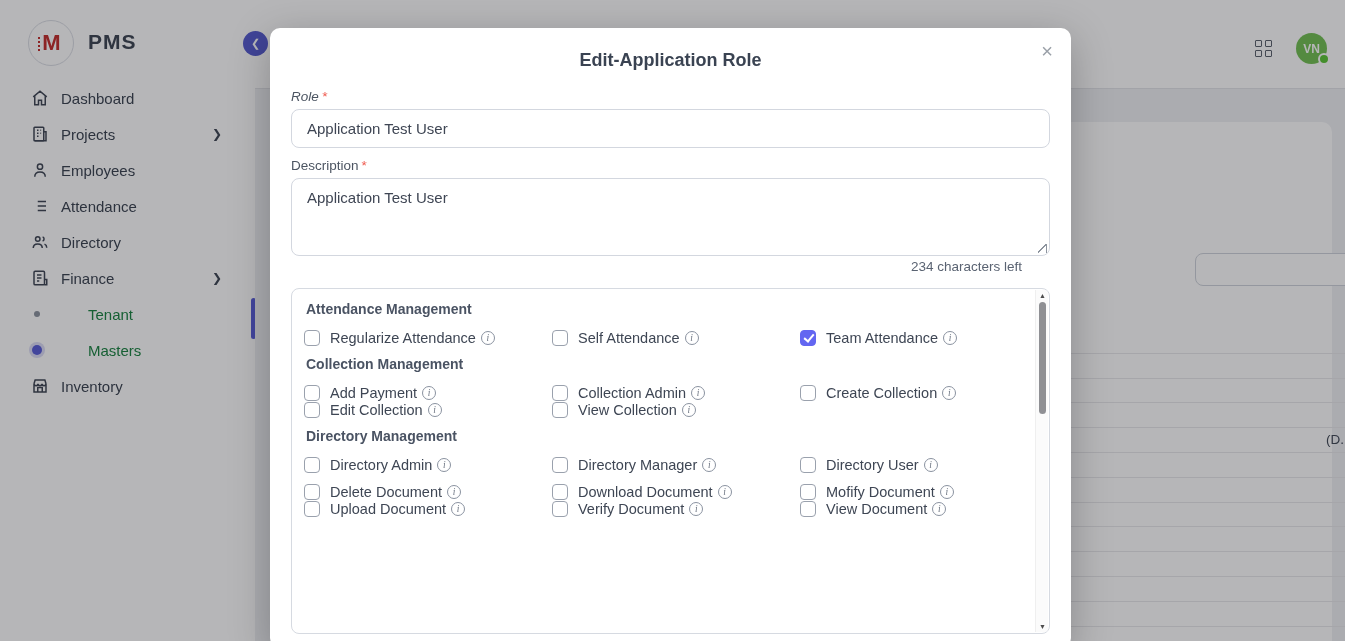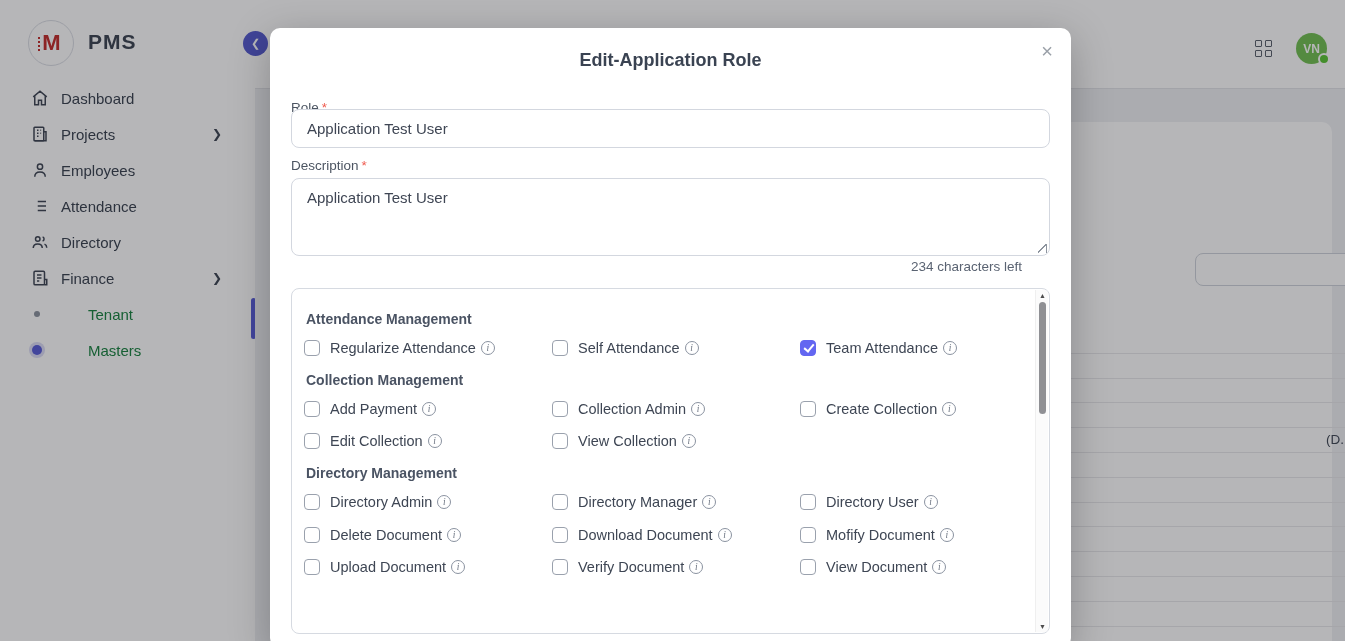--- a/index.html
+++ b/index.html
@@ -66,39 +66,39 @@
   #overlay { position:absolute; inset:0; background:rgba(28,29,34,0.32); z-index:5; }
 
   
   #modal { position:absolute; left:270px; top:28px; width:801px; height:620px; background:#ffffff;
     border-radius:10px; z-index:10; box-shadow:0 10px 40px rgba(0,0,0,0.25); }
   #modal-title { position:absolute; left:0; top:48px; width:100%; text-align:center;
     font-size:18px; font-weight:700; color:#3a4352; top:22px; }
   #modal-close { position:absolute; right:14px; top:8px; font-size:20px; color:#9aa0a8; padding:4px; }
   .fld-label { position:absolute; left:21px; font-size:13.5px; color:#4c5562; }
   .req { color:#ef5a4e; margin-left:3px; }
-  #role-label { top:72px; }
+  #role-label { top:61px;font-style:italic; }
   #role-input { position:absolute; left:21px; top:81px; width:759px; height:39px;
     border:1px solid #d3d7df; border-radius:8px; font-size:15px; color:#3f4654; padding:0 15px;
     font-family:"Liberation Sans",sans-serif; background:#fff; }
   #desc-label { top:130px; }
   #desc-input { position:absolute; left:21px; top:150px; width:759px; height:78px;
     border:1px solid #d3d7df; border-radius:8px; font-size:15px; color:#3f4654; padding:10px 15px;
     font-family:"Liberation Sans",sans-serif; resize:none; outline:none; background:#fff; }
   #resize-handle { position:absolute; left:768px; top:216px; width:9px; height:9px;
     border-right:1.5px solid #8d949e; pointer-events:none;
     background:linear-gradient(135deg, transparent 45%, #8d949e 45%, #8d949e 55%, transparent 55%); }
   #char-counter { position:absolute; right:49px; top:231px; font-size:13.5px; color:#5a6372; }
 
   #perm-box { position:absolute; left:21px; top:260px; width:759px; height:346px;
     border:1px solid #d6dae1; border-radius:8px; overflow:hidden; }
   #perm-scroll { position:absolute; left:12px; top:6px; width:718px; }
-  .pgroup { margin-top:16px; margin-bottom:10px; }
+  .pgroup { margin-top:0; margin-bottom:10px; }
   .pgroup-title { font-size:14px; font-weight:600; color:#4a5363; margin:6px 0 12px 2px; }
-  .pgrid { display:grid; grid-template-columns:248px 248px 220px; row-gap:15px; }
+  .pgrid { display:grid; grid-template-columns:248px 248px 220px; }
   .pitem { display:flex; align-items:center; height:17px; }
   .cb { width:16px; height:16px; border:1.6px solid #9aa1ad; border-radius:4px; background:#fff;
     flex:0 0 16px; }
   .cb.checked { background:#6366f1; border-color:#6366f1; position:relative; }
   .cb.checked::after { content:""; position:absolute; left:4.5px; top:1.5px; width:4px; height:8px;
     border:solid #fff; border-width:0 2px 2px 0; transform:rotate(40deg); }
   .plabel { font-size:14.5px; color:#3e4654; margin:0 5px 0 10px; }
   .info { width:14px; height:14px; border:1px solid #8a92a0; border-radius:50%; color:#6d7582;
     font-size:9.5px; font-style:italic; font-family:"Liberation Serif",serif;
     display:inline-flex; align-items:center; justify-content:center; flex:0 0 14px; }
@@ -180,20 +180,29 @@
           <span class="nchev">❯</span>
         </div>
         <div class="nav-item nav-sub">
           <span class="dot dot-sm"></span>
           <span class="nlabel">Tenant</span>
         </div>
         <div class="nav-item nav-sub">
           <span class="dot dot-lg"></span>
           <span class="nlabel">Masters</span>
         </div>
+        <div class="nav-item">
+          <span class="nico">
+            <svg viewBox="0 0 24 24" fill="none" stroke-width="2">
+              <path d="M4 9 5.5 4h13L20 9M4 9v11h16V9M4 9c0 1.5 1.2 2.5 2.7 2.5S9.3 10.5 9.3 9c0 1.5 1.2 2.5 2.7 2.5s2.7-1 2.7-2.5c0 1.5 1.2 2.5 2.7 2.5S20 10.5 20 9"></path>
+              <path d="M9 20v-6h6v6"></path>
+            </svg>
+          </span>
+          <span class="nlabel">Inventory</span>
+        </div>
       </div>
     <div id="active-bar"></div>
   </div>
 
   <div id="collapse-btn">❮</div>
 
   <div id="topbar">
     <div id="grid-icon">
       <span></span>
         <span></span>

